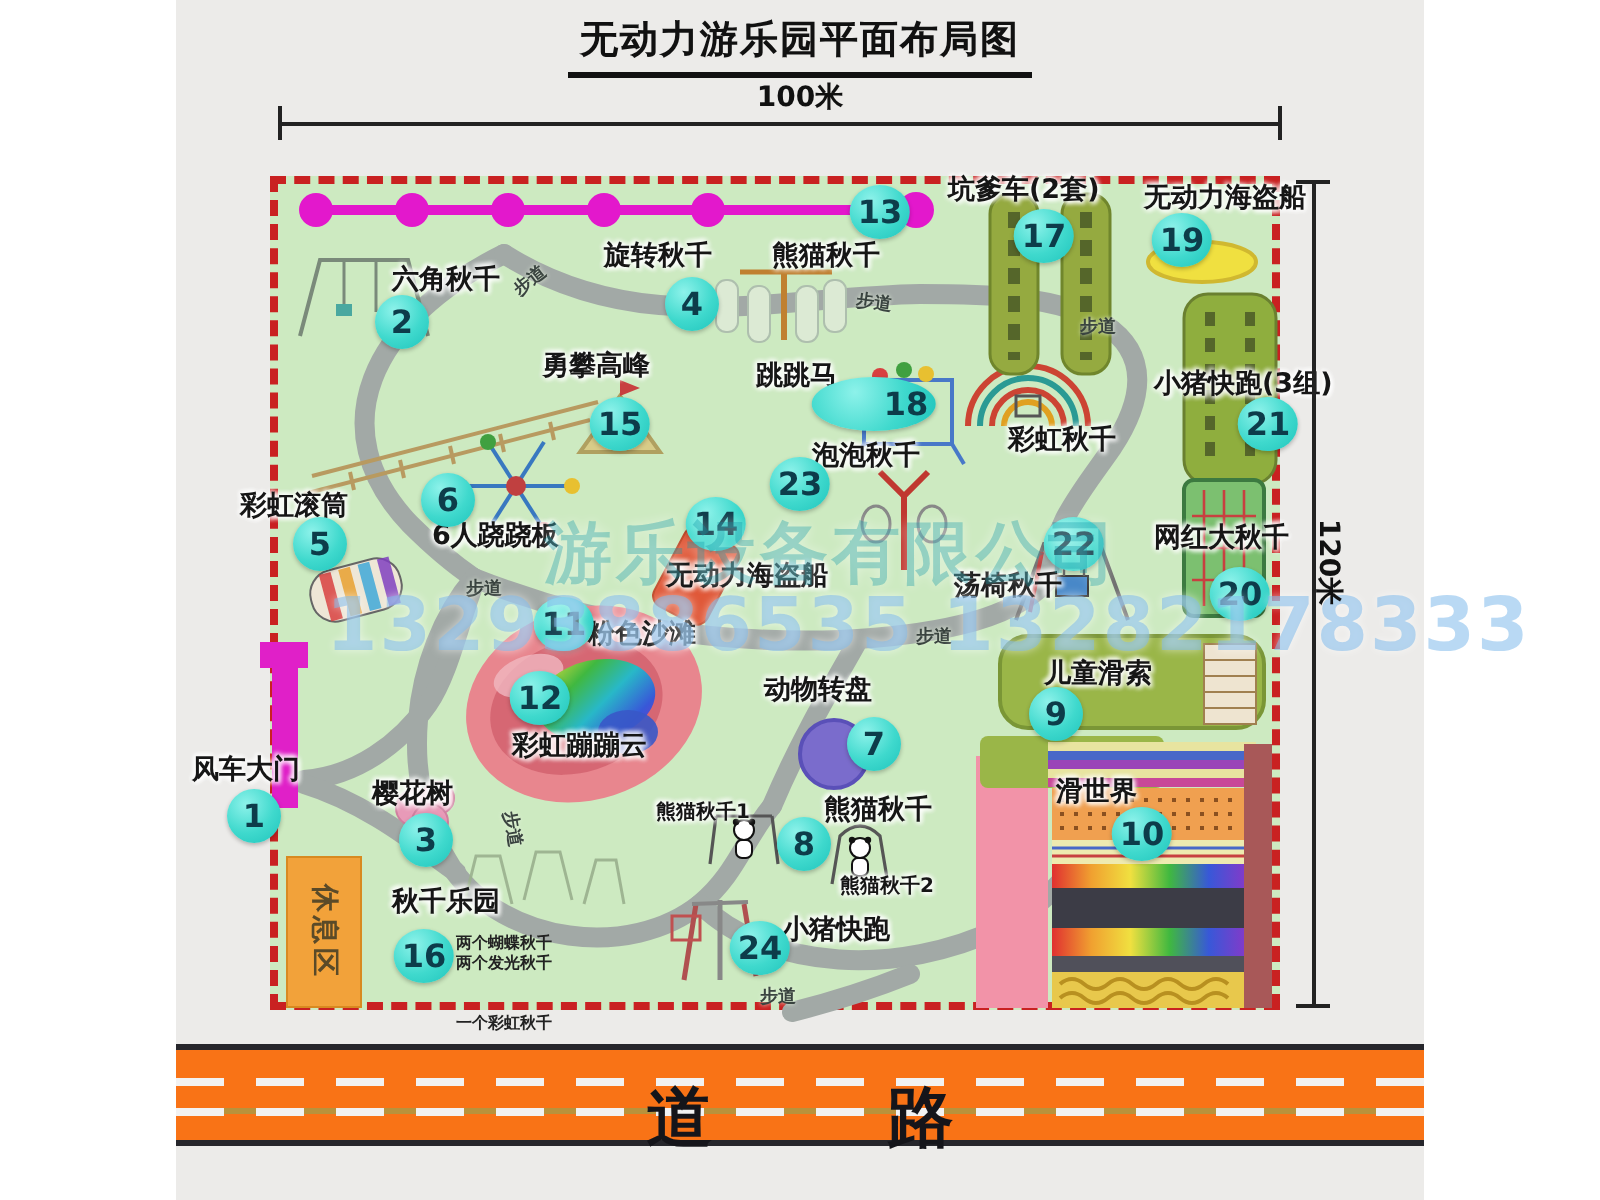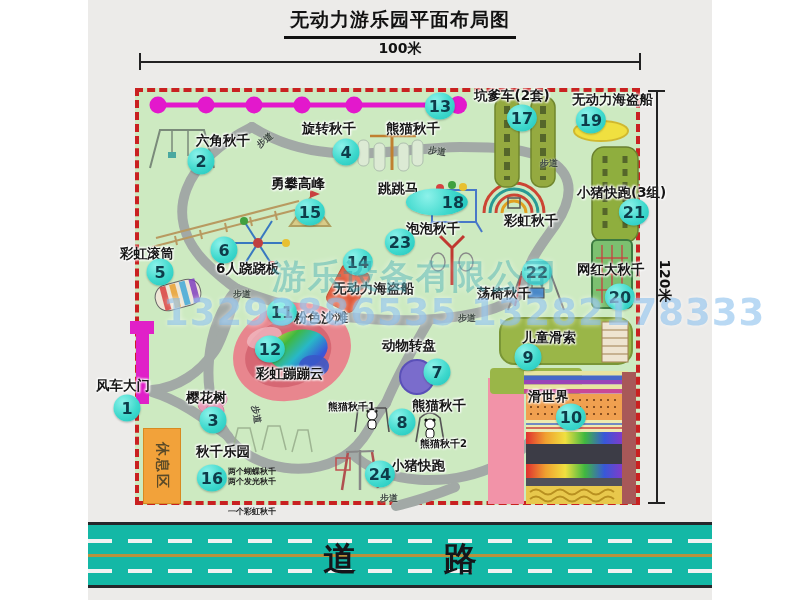--- a/index.html
+++ b/index.html
@@ -40,21 +40,21 @@
   #dim-right-label{left:642px;top:272px;font-size:14px;font-weight:bold;color:#111;
      transform:rotate(90deg);transform-origin:center;z-index:6;width:44px;text-align:center;}
   
   #wm-company{left:272px;top:254px;z-index:5;font-size:34px;font-weight:900;
      color:rgba(10,148,165,.33);letter-spacing:2px;white-space:nowrap;
      text-shadow:0 0 6px rgba(255,255,255,.45);}
   #wm-phone{left:163px;top:291px;z-index:5;font-size:37px;font-weight:900;
      color:rgba(128,186,235,.55);white-space:nowrap;letter-spacing:1px;
      text-shadow:0 0 5px rgba(255,255,255,.55);}
   
-  #road{left:88px;top:522px;width:624px;height:66px;background:#14b8a6;
+  #road{left:88px;top:522px;width:624px;height:51px;background:#f97316;
      border-top:3px solid #26262b;border-bottom:3px solid #26262b;box-sizing:border-box;
      z-index:2;}
   .lane{position:absolute;left:0;width:100%;height:4px;
      background:repeating-linear-gradient(90deg,#f2f2f2 0 24px,transparent 24px 40px);}
   #lane-top{top:14px;} #lane-bottom{bottom:12px;}
   #centerline{position:absolute;left:0;top:29px;width:100%;height:3px;background:#b8923c;}
   #road-label{position:absolute;left:0;top:12px;width:100%;text-align:center;
      font-size:33px;font-weight:bold;color:#15151a;letter-spacing:38px;text-indent:38px;
      z-index:3;}
 </style>

